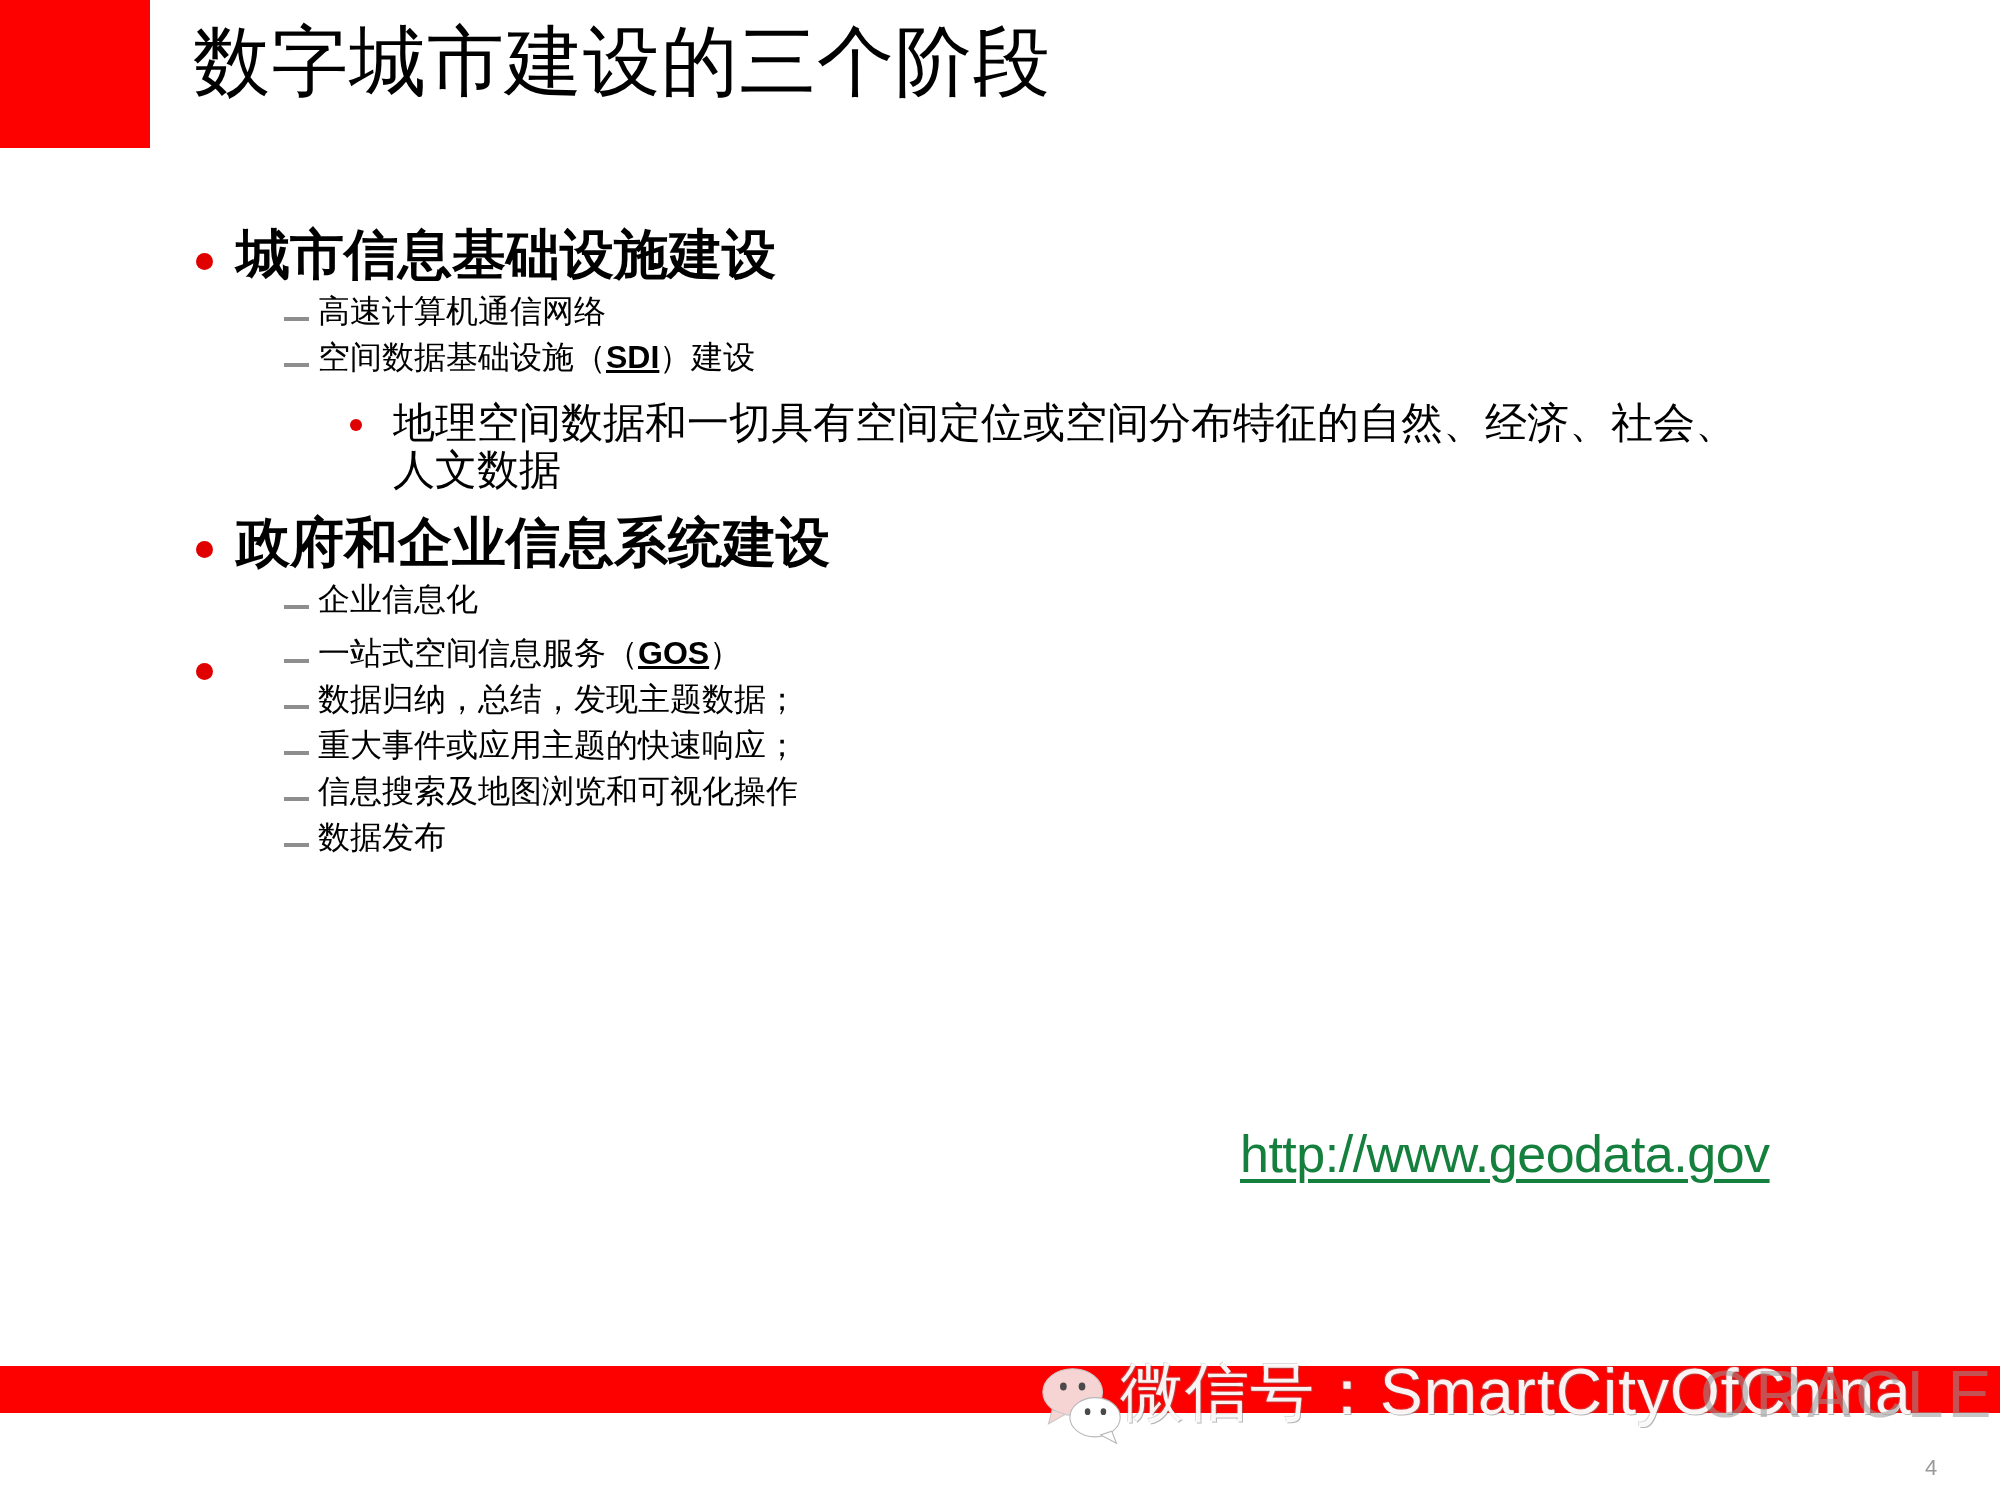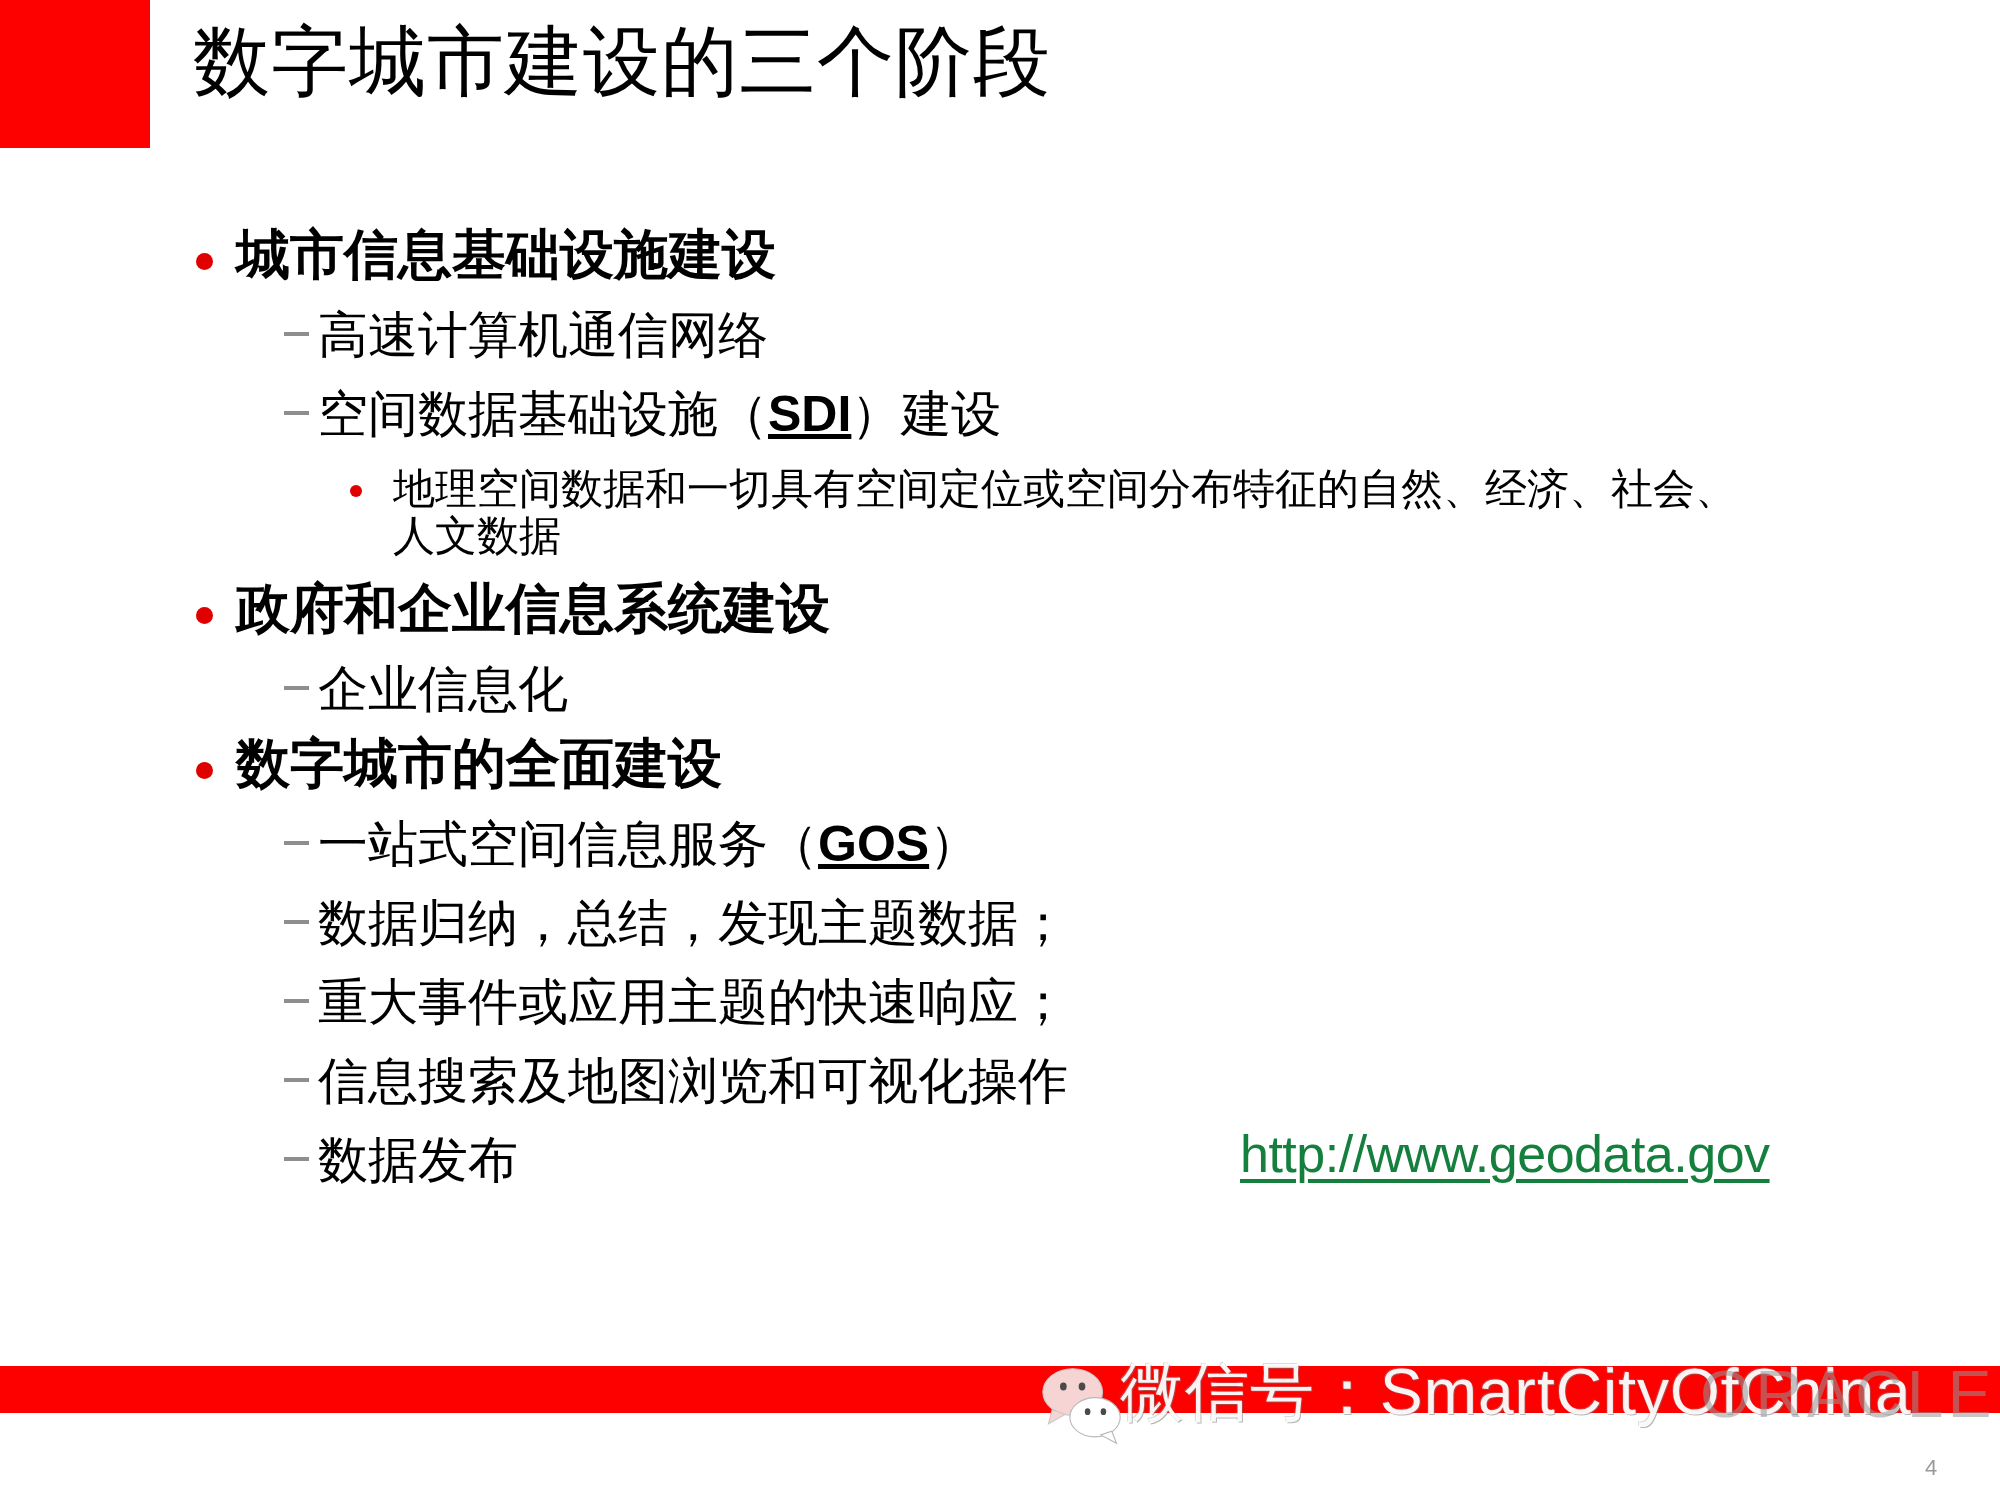--- a/index.html
+++ b/index.html
@@ -59,24 +59,24 @@
     width: 17px; height: 17px;
     border-radius: 50%;
     background: #e00000;
   }
 
   .lvl2 {
     position: relative;
     padding-left: 318px;
     font-family: "DejaVu Serif", serif;
     font-weight: normal;
-    font-size: 50px;
+    font-size: 32px;
     line-height: 1.0;
     color: #000000;
-    margin-top: 29px;
+    margin-top: 14px;
   }
   .lvl2 .dash2 {
     position: absolute;
     left: 284px;
     top: 22px;
     width: 25px;
     height: 4px;
     background: #8e8e8e;
   }
 
@@ -202,21 +202,20 @@
     <span class="dash2"></span>
   </div>
 
   <div class="lvl2">
     <span class="dash2"></span>
     <span>企业信息化</span>
   </div>
 
   <div class="lvl1">
     <span class="dot1"></span>
-    <span>数字城市的全面建设</span>
   </div>
 
   <div class="lvl2">
     <span class="dash2"></span>
     <span>一站式空间信息服务（</span><span class="gos">GOS</span><span>）</span>
   </div>
 
   <div class="lvl2">
     <span class="dash2"></span>
     <span>数据归纳，总结，发现主题数据；</span>

